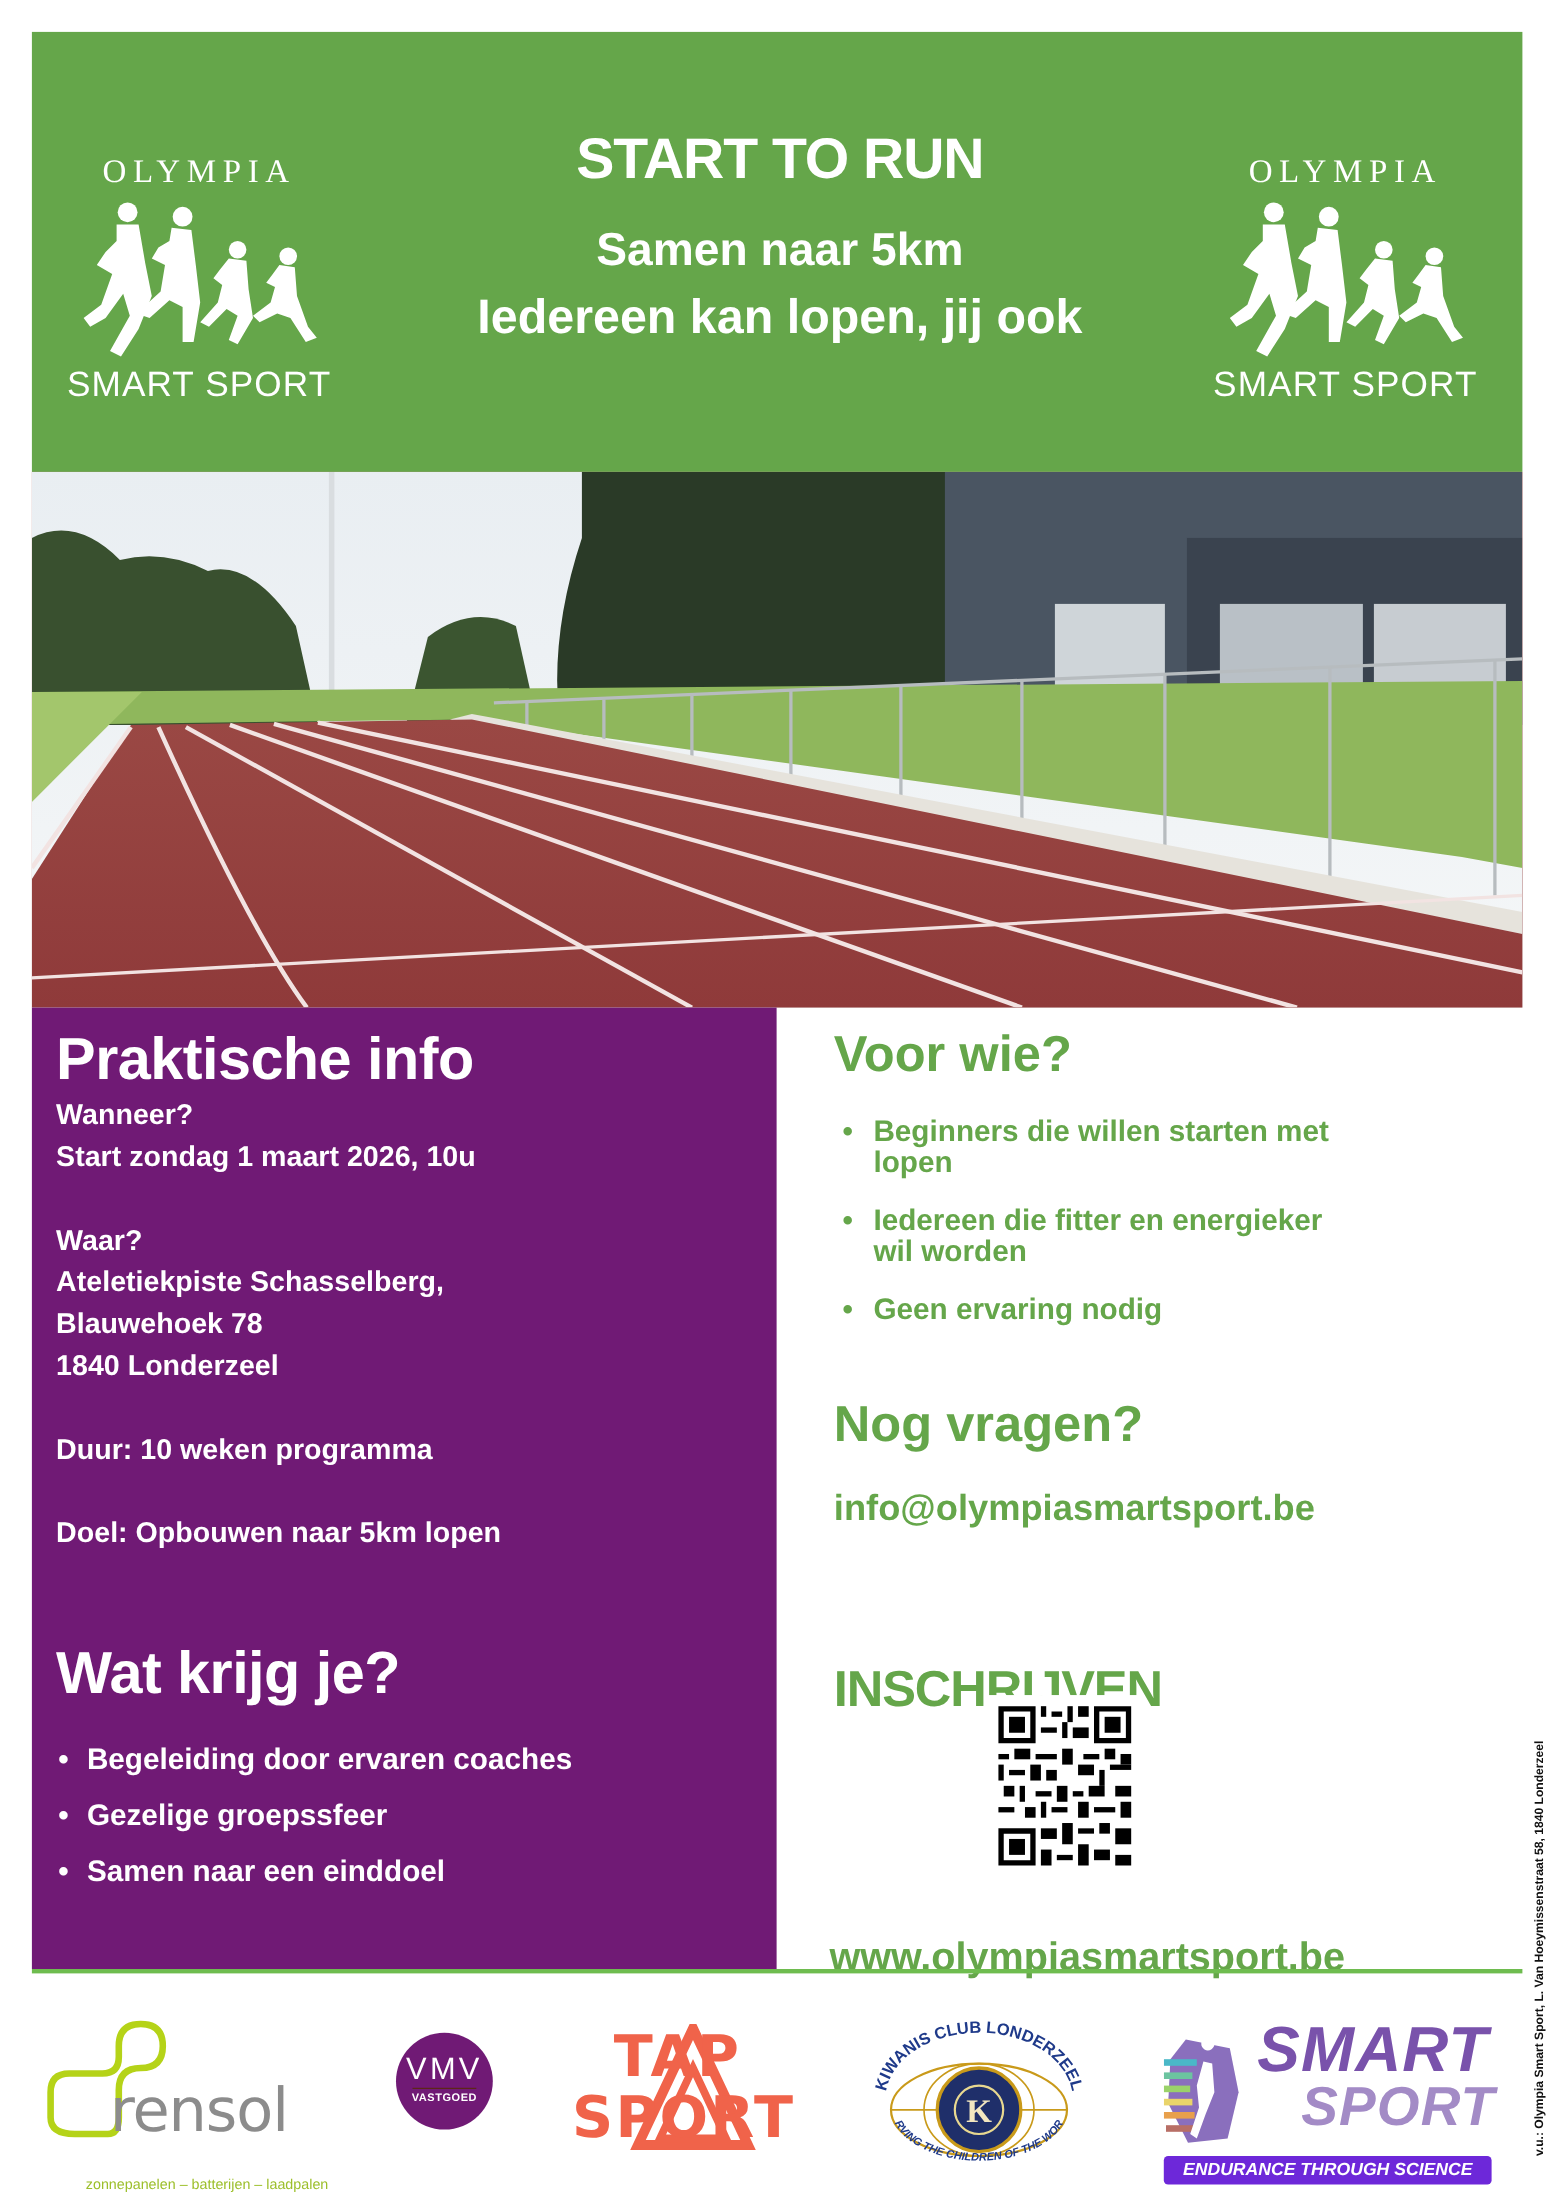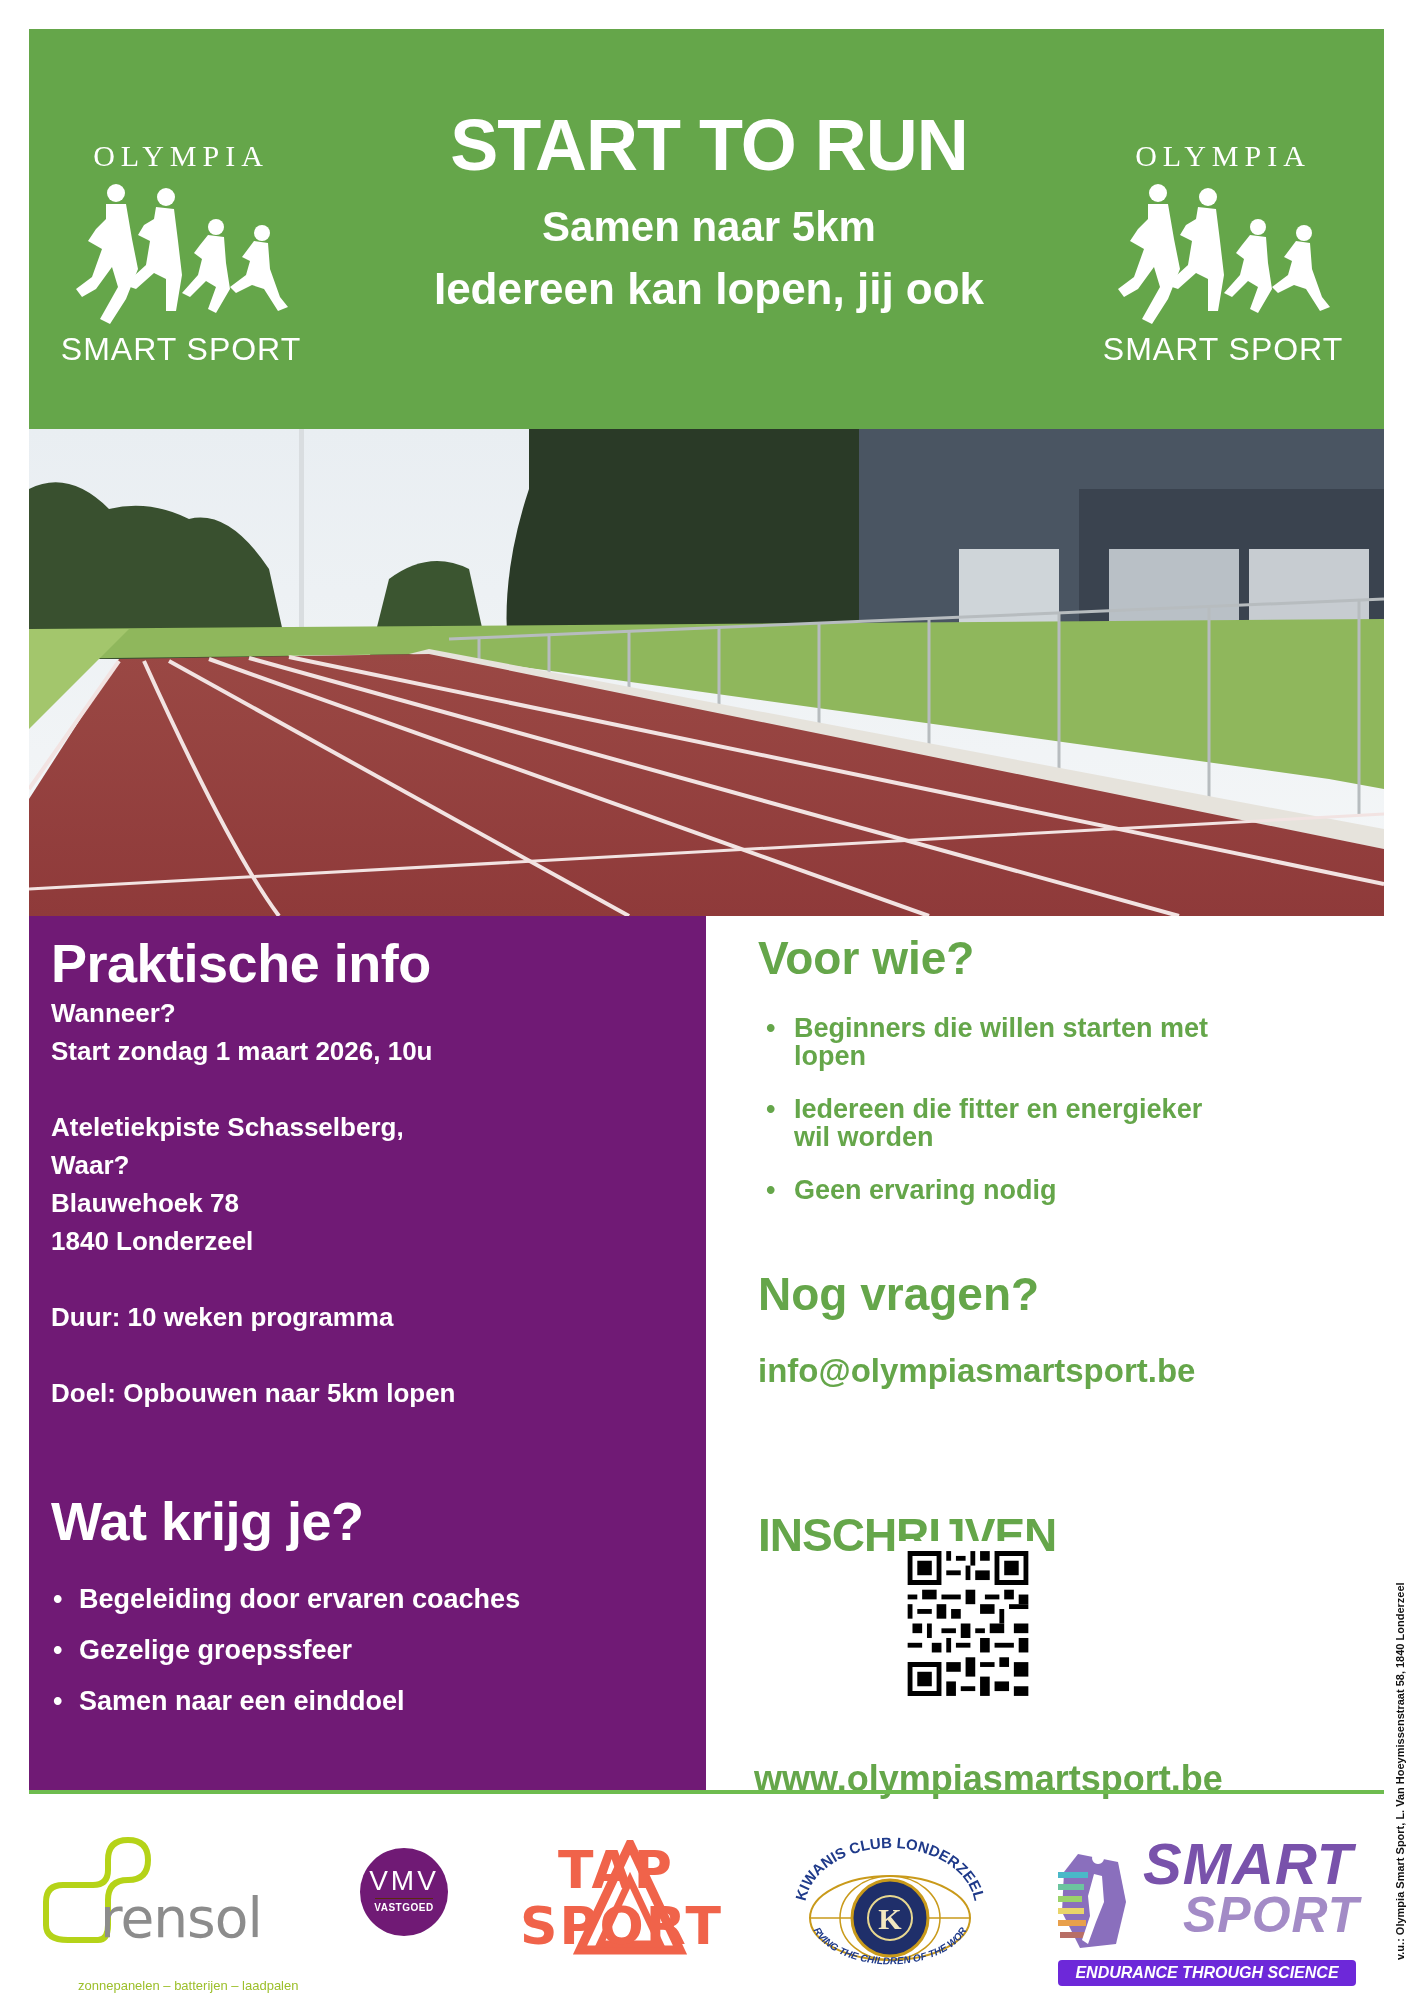--- a/index.html
+++ b/index.html
@@ -8,21 +8,21 @@
 
   .header { position: absolute; left: 29px; top: 29px; width: 1355px; height: 400px; background: #65a64a; }
   .logo { position: absolute; top: 110px; width: 250px; height: 230px; color: #fff; text-align: center; }
   .logo.left { left: 27px; }
   .logo.right { left: 1069px; top: 110px; }
   .logo .arc { font-family: "Liberation Serif", serif; font-weight: 400; font-size: 30px; letter-spacing: 6px; height: 40px; }
   .logo svg { display: block; margin: 0 auto; }
   .logo .bottom { font-family: "Liberation Sans", sans-serif; font-weight: 400; font-size: 32px; letter-spacing: 1px; margin-top: 2px; }
 
   .title-block { position: absolute; left: 300px; top: 70px; width: 760px; text-align: center; color: #fff; }
-  .title-block .title { font-size: 72px; font-weight: 700; letter-spacing: -1px; line-height: 92px; }
+  .title-block .title { font-size: 52px; font-weight: 700; letter-spacing: -1px; line-height: 92px; }
   .title-block .sub1 { font-size: 42px; line-height: 60px; margin-top: 6px; }
   .title-block .sub2 { font-size: 44px; line-height: 60px; margin-top: 2px; }
 
   .photo { position: absolute; left: 29px; top: 429px; width: 1355px; height: 487px; overflow: hidden; background: #8a3b3a; }
 
   .left-panel { position: absolute; left: 29px; top: 916px; width: 677px; height: 874px; background: #701a75; color: #fff; padding: 16px 0 0 22px; }
   .left-panel h2 { font-size: 54px; line-height: 62px; letter-spacing: -0.5px; }
   .left-panel .info p { font-size: 26px; line-height: 38px; }
   .left-panel .gap { height: 38px; }
   .left-panel h2.second { margin-top: 78px; }
@@ -164,22 +164,22 @@
     </g>
   </svg>
 </div>
 
 <div class="left-panel">
   <h2>Praktische info</h2>
   <div class="info">
     <p>Wanneer?</p>
     <p>Start zondag 1 maart 2026, 10u</p>
     <div class="gap"></div>
+    <p>Waar?</p>
     <p>Ateletiekpiste Schasselberg,</p>
-    <p>Waar?</p>
     <p>Blauwehoek 78</p>
     <p>1840 Londerzeel</p>
     <div class="gap"></div>
     <p>Duur:  10 weken programma</p>
     <div class="gap"></div>
     <p>Doel: Opbouwen naar 5km lopen</p>
   </div>
   <h2 class="second">Wat krijg je?</h2>
   <ul class="bullets">
     <li>

